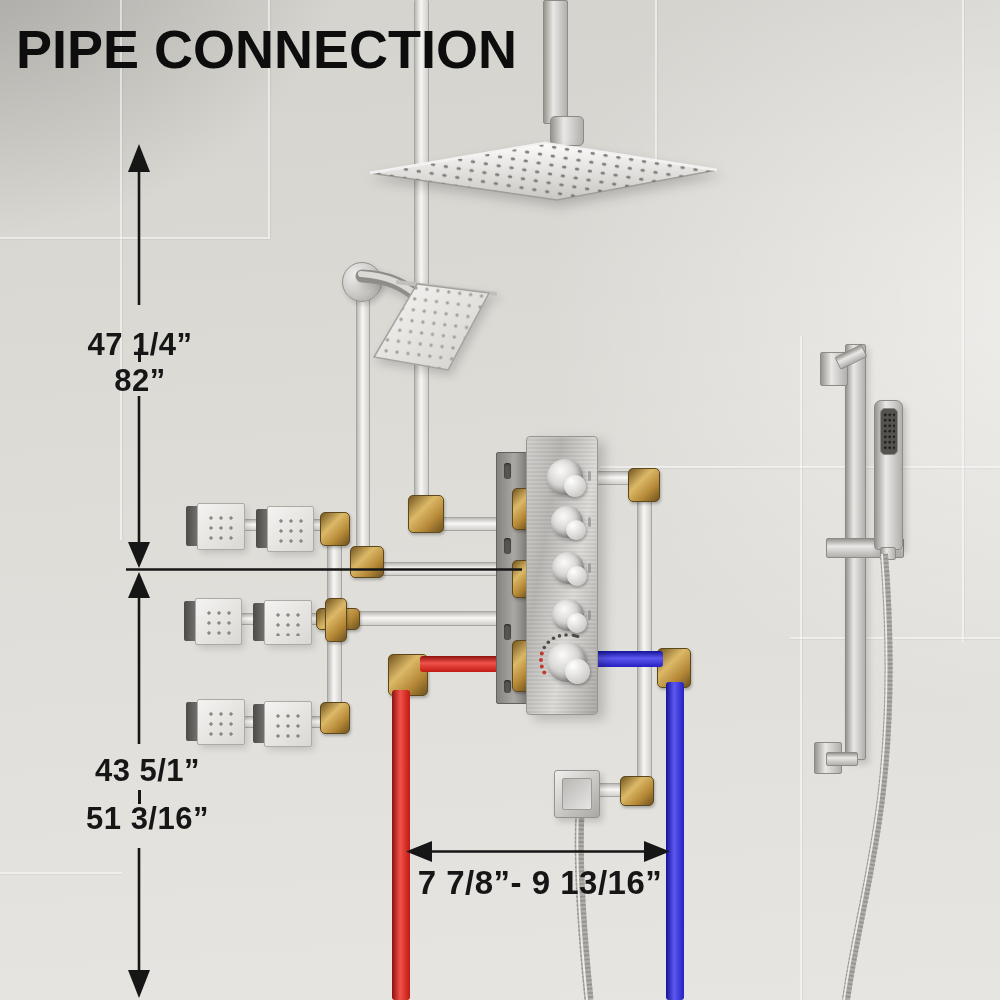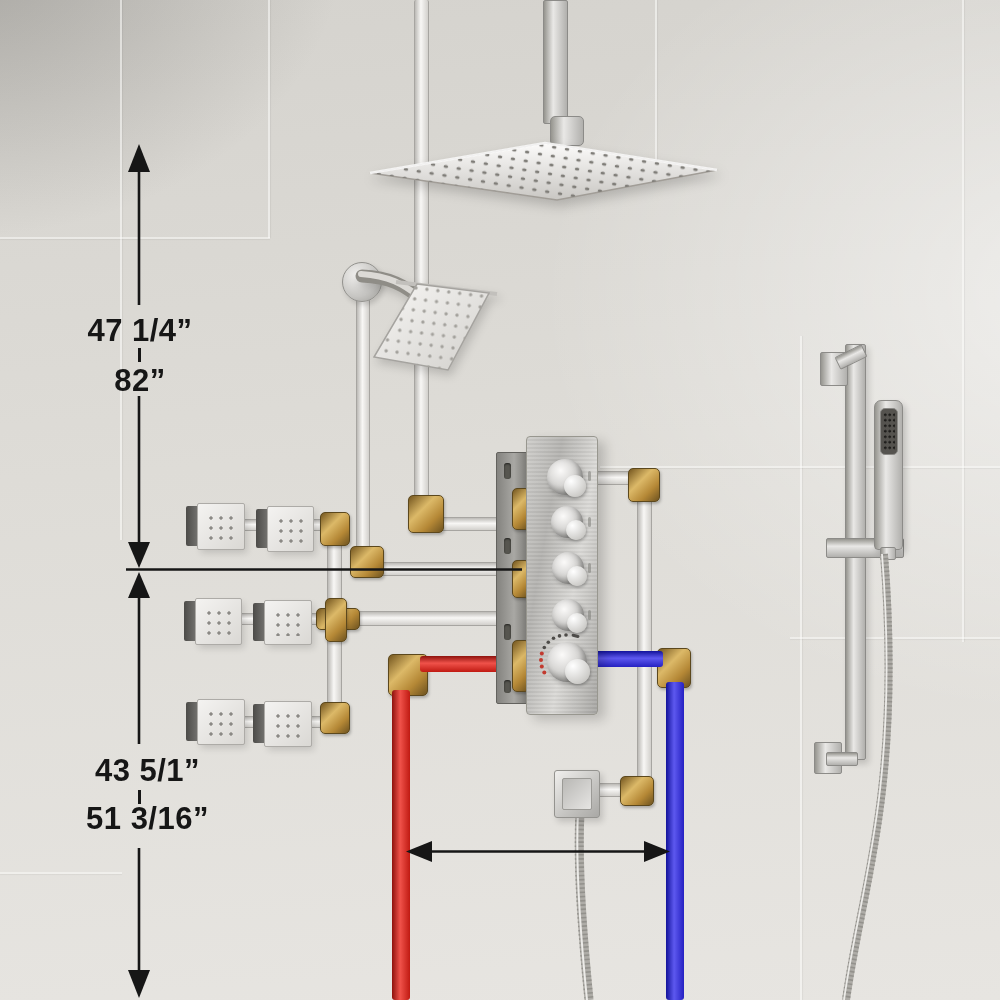--- a/index.html
+++ b/index.html
@@ -98,20 +98,21 @@
   <div class="abs grout-v" style="left:120px;top:0;height:540px"></div>
   <div class="abs grout-v" style="left:655px;top:0;height:170px"></div>
   <div class="abs grout-v" style="left:962px;top:0;height:642px"></div>
   <div class="abs grout-v" style="left:800px;top:336px;height:664px"></div>
   <div class="abs grout-h" style="left:0;top:237px;width:270px"></div>
   <div class="abs grout-h" style="left:600px;top:466px;width:400px"></div>
   <div class="abs grout-h" style="left:790px;top:637px;width:210px"></div>
   <div class="abs grout-h" style="left:0;top:872px;width:122px"></div>
 
   <div class="abs title">
+    <div>PIPE CONNECTION</div>
   </div>
 
   <div class="abs pipe-v" style="left:414px;top:0;width:13px;height:502px"></div>
   <div class="abs pipe-h" style="left:436px;top:517px;width:66px;height:12px"></div>
   <div class="abs pipe-v" style="left:356px;top:298px;width:12px;height:254px"></div>
   <div class="abs pipe-h" style="left:379px;top:562px;width:122px;height:12px"></div>
   <div class="abs pipe-v" style="left:327px;top:534px;width:13px;height:178px"></div>
   <div class="abs pipe-h" style="left:354px;top:611px;width:146px;height:13px"></div>
   <div class="abs pipe-h" style="left:594px;top:471px;width:40px;height:12px"></div>
   <div class="abs pipe-v" style="left:637px;top:496px;width:13px;height:288px"></div>
@@ -276,20 +277,21 @@
     <g fill="#161616" stroke="none">
       <polygon points="139,144 128,172 150,172"></polygon>
       <polygon points="139,568 128,542 150,542"></polygon>
       <polygon points="139,572 128,598 150,598"></polygon>
       <polygon points="139,998 128,970 150,970"></polygon>
       <polygon points="406,851.5 432,841 432,862"></polygon>
       <polygon points="670,851.5 644,841 644,862"></polygon>
     </g>
   </svg>
 
-  <div class="abs dim-label" style="left:55px;top:314px;width:170px">47 1/4”</div>
+  <div class="abs dim-label" style="left:55px;top:328px;width:170px">47 1/4”</div>
   <div class="abs dim-dash" style="left:138px;top:348px;height:14px"></div>
   <div class="abs dim-label" style="left:55px;top:364px;width:170px">82”</div>
   <div class="abs dim-label" style="left:55px;top:754px;width:185px">43 5/1”</div>
   <div class="abs dim-dash" style="left:138px;top:790px;height:14px"></div>
   <div class="abs dim-label" style="left:55px;top:802px;width:185px">51 3/16”</div>
+  <div class="abs dim-label" style="left:360px;top:866px;width:360px;font-size:33px">7 7/8”- 9 13/16”</div>
 
 </div>
 
 </body></html>

